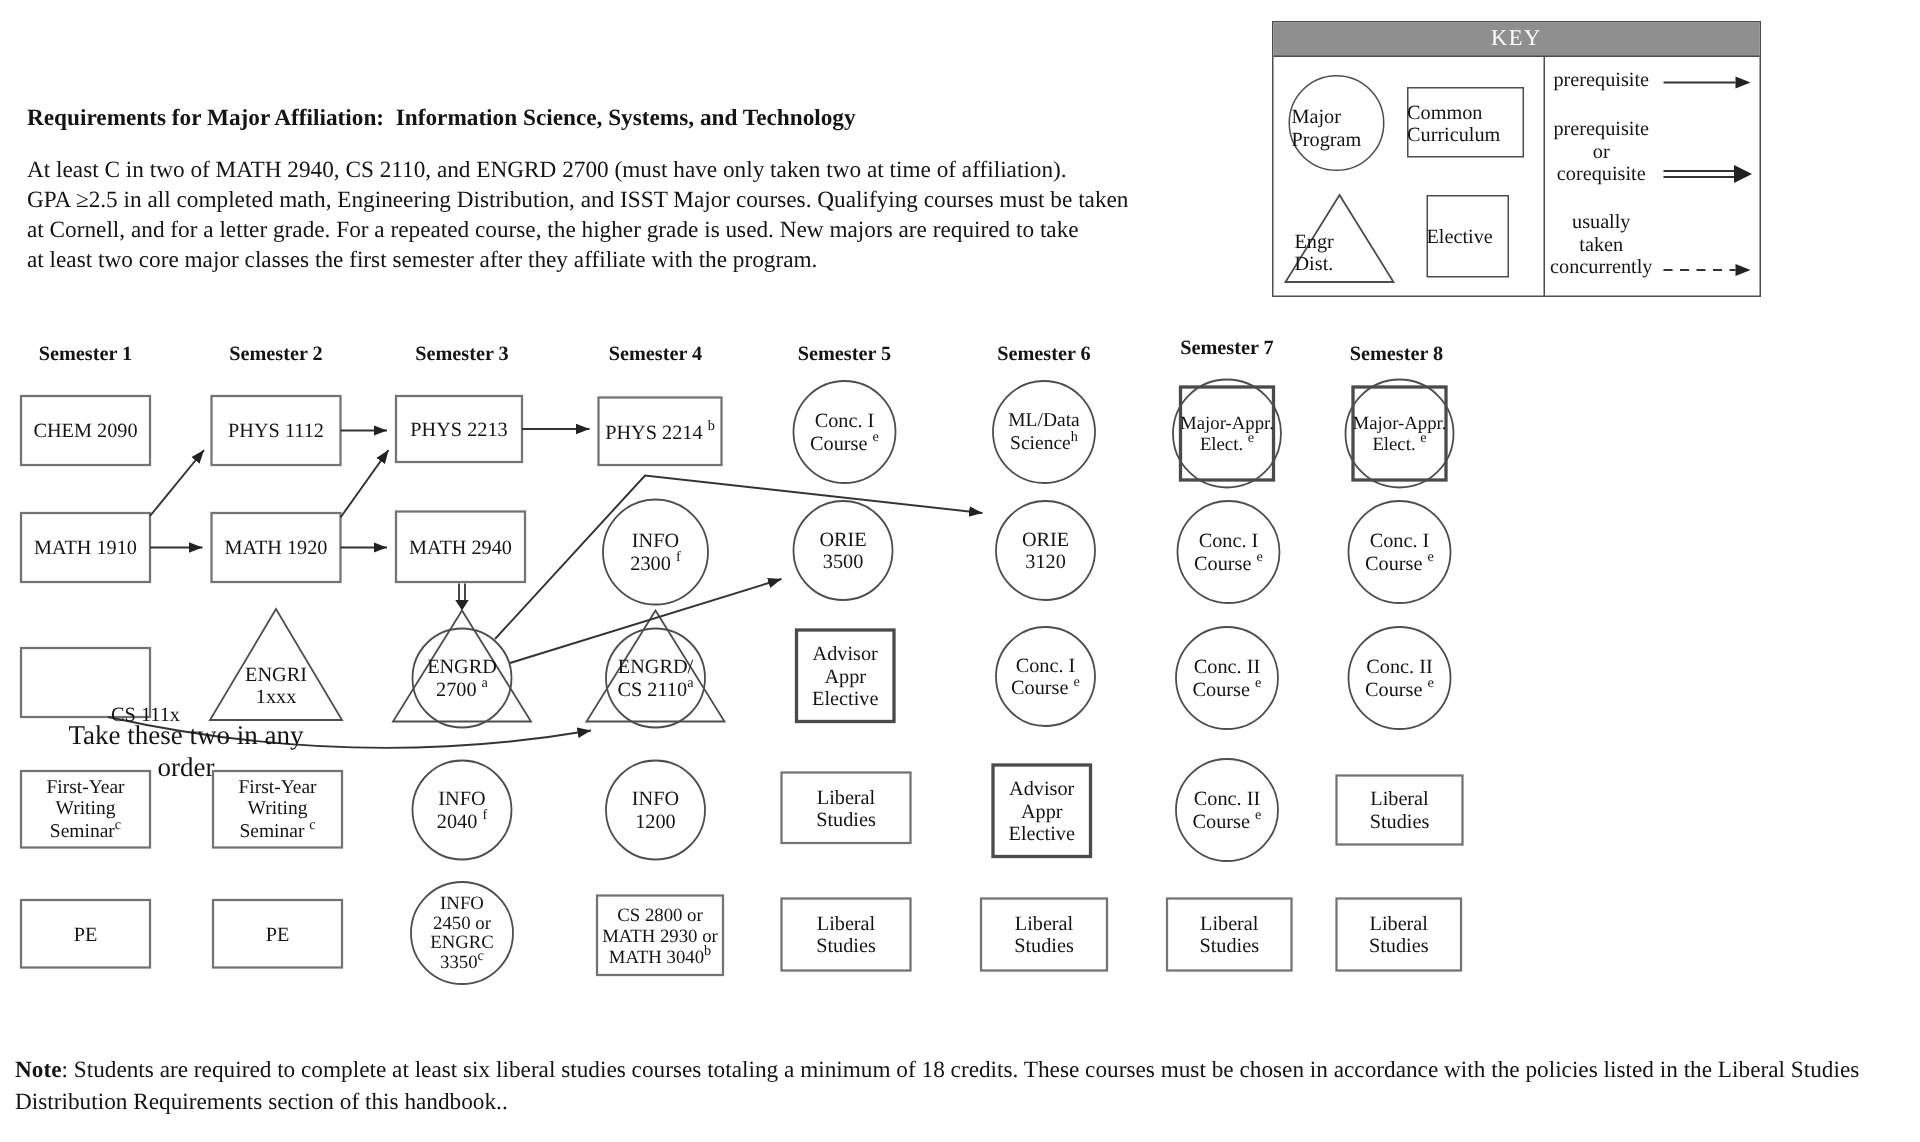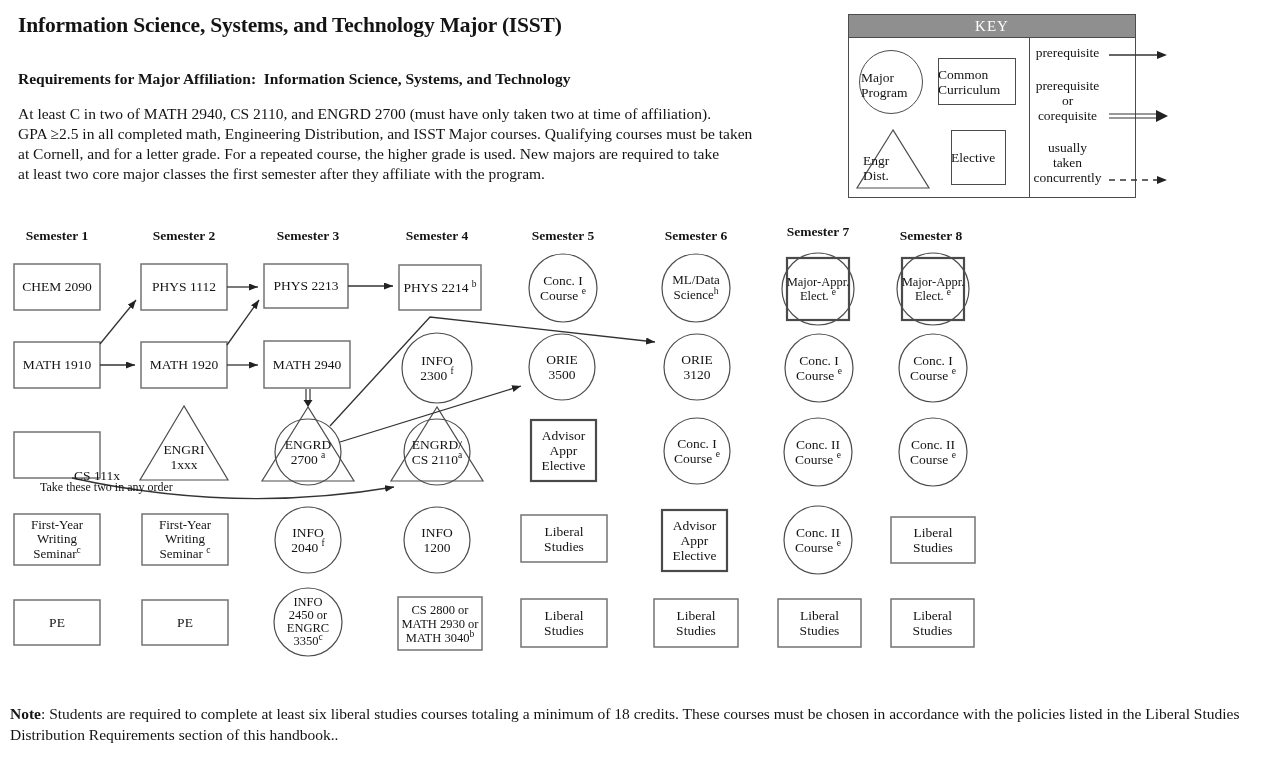--- a/index.html
+++ b/index.html
@@ -5,50 +5,49 @@
   html,body{margin:0;padding:0;background:#fff;}
   .canvas{position:relative;width:1280px;height:761px;background:#fff;overflow:hidden;
           font-family:"Liberation Serif",serif;color:#141414;}
   .abs{position:absolute;}
   .page-title{font-size:21.5px;font-weight:bold;letter-spacing:-0.2px;}
   .subtitle{font-size:15.5px;font-weight:bold;white-space:pre;}
   .bodytext{font-size:15.5px;line-height:20px;white-space:pre-line;}
   .note{font-size:15.5px;line-height:21px;}
   .note .b{font-weight:bold;}
   
-  .key{left:848px;top:14px;width:288px;height:184px;border:1px solid #4c4c4c;box-sizing:border-box;}
+  .key{left:848px;top:14px;width:326px;height:184px;border:1px solid #4c4c4c;box-sizing:border-box;}
   .key-head{height:22px;background:#8f8f8f;color:#fff;text-align:center;font-size:15px;
             line-height:22px;letter-spacing:1px;border-bottom:1px solid #4c4c4c;}
   .key-body{position:relative;height:160px;}
   .key-divider{position:absolute;left:180px;top:0;width:0;height:100%;border-left:1px solid #4c4c4c;}
   .key-shape-label{position:absolute;text-align:left;font-size:13.5px;line-height:1.12;white-space:pre-line;}
   .key-circle{position:absolute;left:10px;top:12px;width:64px;height:64px;border:1px solid #4c4c4c;
               border-radius:50%;box-sizing:border-box;}
   .key-rect1{position:absolute;left:89px;top:20px;width:78px;height:47px;border:1px solid #4c4c4c;box-sizing:border-box;}
   .key-rect2{position:absolute;left:102px;top:92px;width:55px;height:55px;border:1px solid #4c4c4c;box-sizing:border-box;}
   .key-right{position:absolute;left:181px;top:0;width:145px;height:100%;display:flex;flex-direction:column;
              justify-content:space-between;box-sizing:border-box;padding:8px 6px 12px 2px;}
   .key-row{display:flex;align-items:flex-end;gap:4px;}
   .key-row .lbl{flex:1;text-align:center;font-size:13.5px;line-height:1.1;white-space:pre-line;}
   
   .sem-header{position:absolute;width:96px;text-align:center;font-size:13.5px;font-weight:bold;}
   .node-label{position:absolute;transform:translate(-50%,-50%);text-align:center;
               font-size:13.5px;line-height:1.13;}
   .node-label .ln{white-space:nowrap;}
   sup{font-size:9.5px;line-height:0;}
-  .order-note{position:absolute;left:40px;top:480px;width:168px;font-size:12px;}
+  .order-note{position:absolute;left:40px;top:480px;width:168px;text-align:center;font-size:18px;}
   svg.layer{position:absolute;left:0;top:0;z-index:1;}
   .labels-layer{position:absolute;left:0;top:0;width:100%;height:100%;z-index:2;}
 </style>
 </head>
 <body>
 
 <div class="canvas">
 
-  <div class="abs page-title" style="left:18px;top:13px;">Information Science, Systems, and Technology Major (ISST)</div>
 
   <div class="abs subtitle" style="left:18px;top:70px;">Requirements for Major Affiliation:  Information Science, Systems, and Technology</div>
 
   <div class="abs bodytext" style="left:18px;top:104px;width:840px;">At least C in two of MATH 2940, CS 2110, and ENGRD 2700 (must have only taken two at time of affiliation).
 GPA ≥2.5 in all completed math, Engineering Distribution, and ISST Major courses. Qualifying courses must be taken
 at Cornell, and for a letter grade. For a repeated course, the higher grade is used. New majors are required to take
 at least two core major classes the first semester after they affiliate with the program.</div>
 
   <div class="abs key">
     <div class="key-head">KEY</div>

